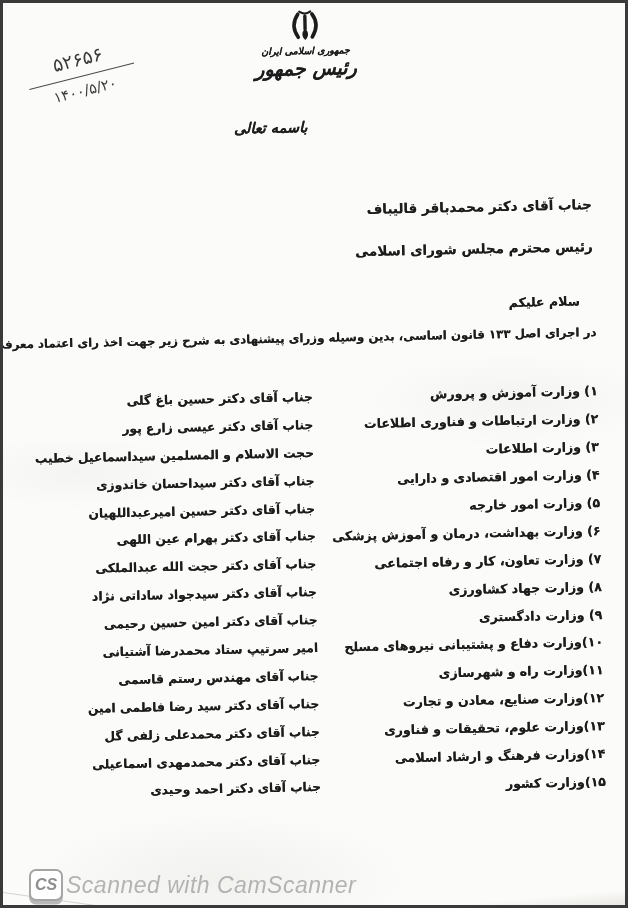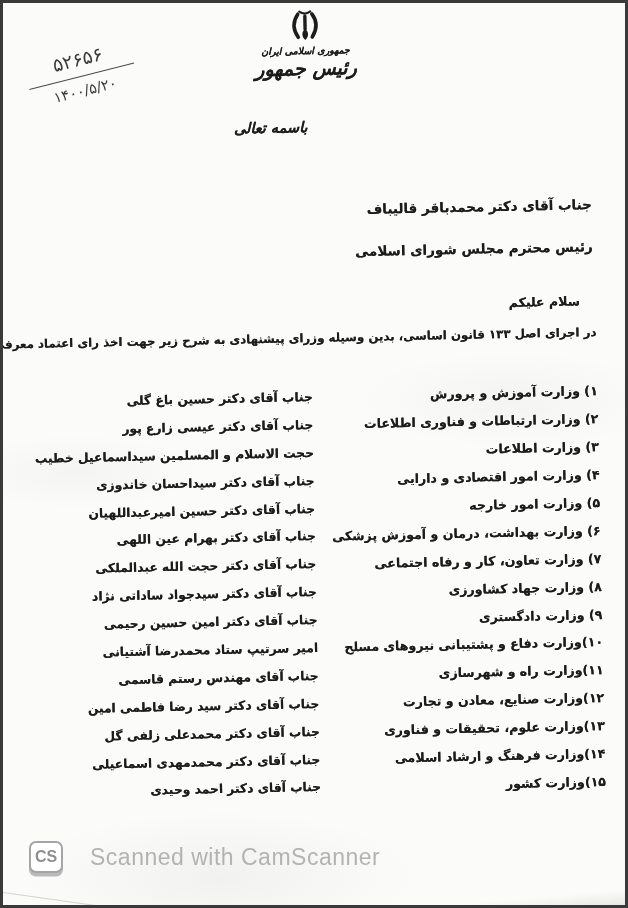--- a/index.html
+++ b/index.html
@@ -38,21 +38,21 @@
   .salutation{position:absolute;top:296px;right:42px;direction:rtl;
               font-size:12.5px;font-weight:bold;}
   .body-line{position:absolute;top:328px;right:26px;left:6px;direction:rtl;text-align:right;
              font-size:11.8px;font-weight:bold;white-space:nowrap;}
   
   .rows{position:absolute;top:380px;right:26px;left:26px;direction:rtl;}
   .row{display:flex;justify-content:space-between;align-items:center;height:27.9px;}
   .ministry{width:47%;text-align:right;font-size:12.6px;font-weight:bold;white-space:nowrap;}
   .nominee{width:50%;text-align:right;font-size:12.3px;font-weight:bold;white-space:nowrap;}
   
-  .watermark{position:absolute;left:26px;bottom:32px;display:flex;align-items:center;gap:27px;}
+  .watermark{position:absolute;left:26px;bottom:4px;display:flex;align-items:center;gap:3px;font-style:italic;}
   .cs-logo{width:30px;height:28px;background:#ffffff;border:2.5px solid #a5a5a5;border-radius:7px;
            box-shadow:0 3.5px 0 #b9b9b9;display:flex;align-items:center;justify-content:center;
            font-family:"Liberation Sans",sans-serif;font-weight:bold;font-size:16px;color:#8f8f8f;}
   .wm-text{font-family:"Liberation Sans",sans-serif;font-size:23px;color:#b3b3b3;letter-spacing:0.5px;}
   
   .crop-line{position:absolute;left:-18px;bottom:4px;width:150px;border-top:1.8px solid #d2d2ce;
              transform:rotate(8deg);}
   .edge-shade{position:absolute;right:0;bottom:0;width:230px;height:14px;
               background:linear-gradient(175deg, transparent 55%, rgba(150,145,135,0.18));}
 </style>

